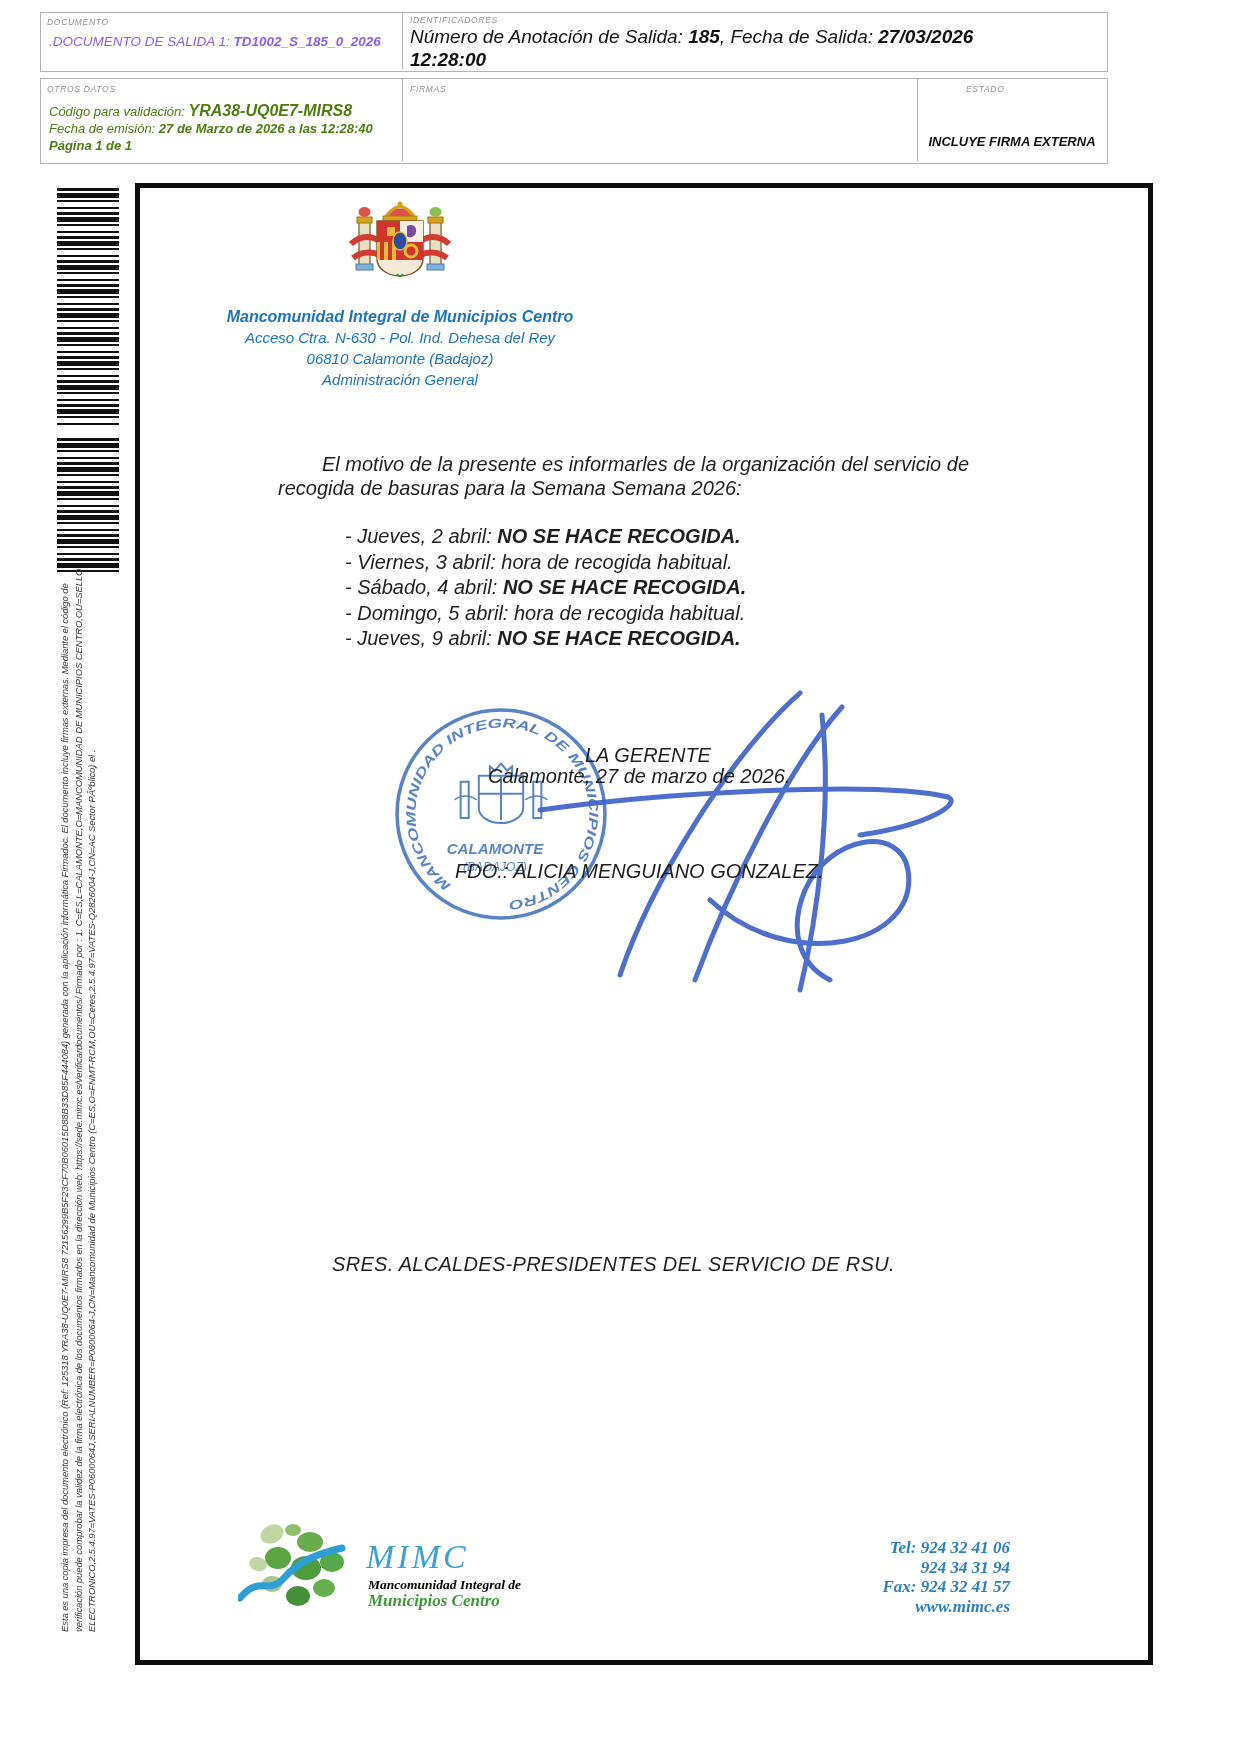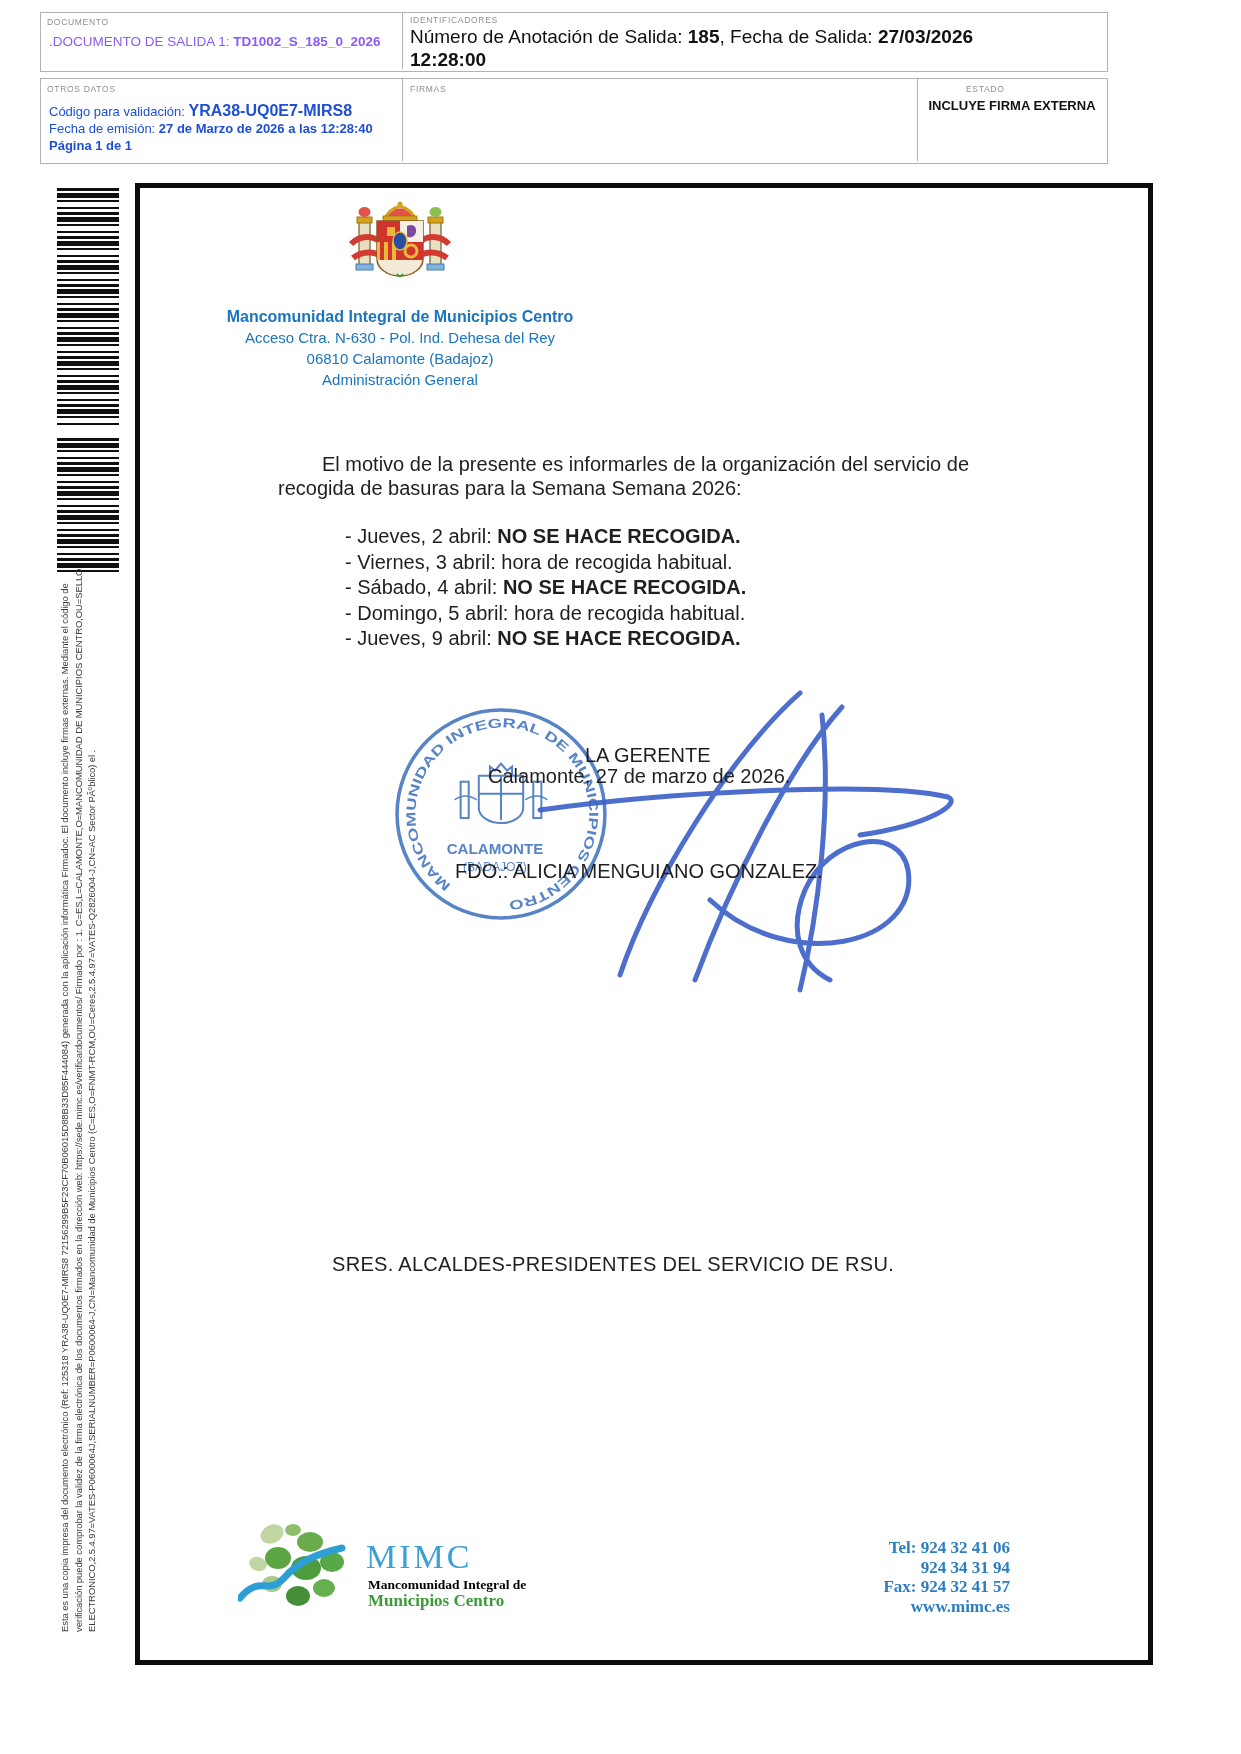--- a/index.html
+++ b/index.html
@@ -1,28 +1,28 @@
 <!DOCTYPE html>
 <html><head>
 <meta charset="utf-8">
 <style>
   html,body{margin:0;padding:0;background:#ffffff;}
   .canvas{position:relative;width:1241px;height:1728px;background:#fff;overflow:hidden;
-          font-family:"Liberation Sans",sans-serif;color:#1f1f1f;}
+          font-family:"Liberation Sans",sans-serif;color:#1f1f1f;font-style:italic;}
 
   
   .hbox{position:absolute;border:1px solid #b3b3b3;background:#fff;}
   .hsep{position:absolute;width:1px;background:#b3b3b3;}
   .cell-label{position:absolute;font-size:8.5px;color:#8f8f8f;letter-spacing:.7px;}
   .doc-line{position:absolute;font-size:13.5px;color:#8b5cf6;}
   .ident-line{position:absolute;font-size:19px;color:#111;line-height:23px;}
-  .otros-line{position:absolute;font-size:13px;color:#1d4ed8;}
+  .otros-line{position:absolute;font-size:13px;color:#4d7c0f;}
   .code-big{font-weight:bold;font-size:16px;}
   b{font-weight:bold;}
-  .estado-val{position:absolute;font-size:13px;font-weight:bold;color:#111;text-align:center;}
+  .estado-val{position:absolute;font-size:13px;font-weight:bold;color:#111;text-align:center;margin-top:36px;}
 
   
   .barcode{position:absolute;left:57px;width:62px;
     background:repeating-linear-gradient(180deg,#101010 0 3px,#fff 3px 5px,#101010 5px 10px,
       #fff 10px 12px,#101010 12px 14px,#fff 14px 19px,#101010 19px 21px,#fff 21px 24px);}
   .legal{position:absolute;left:58px;top:1632px;width:1042px;transform-origin:0 0;
     transform:rotate(-90deg);font-size:9.5px;line-height:13.5px;color:#3c3c3c;
     white-space:nowrap;letter-spacing:-0.1px;}
 
   

